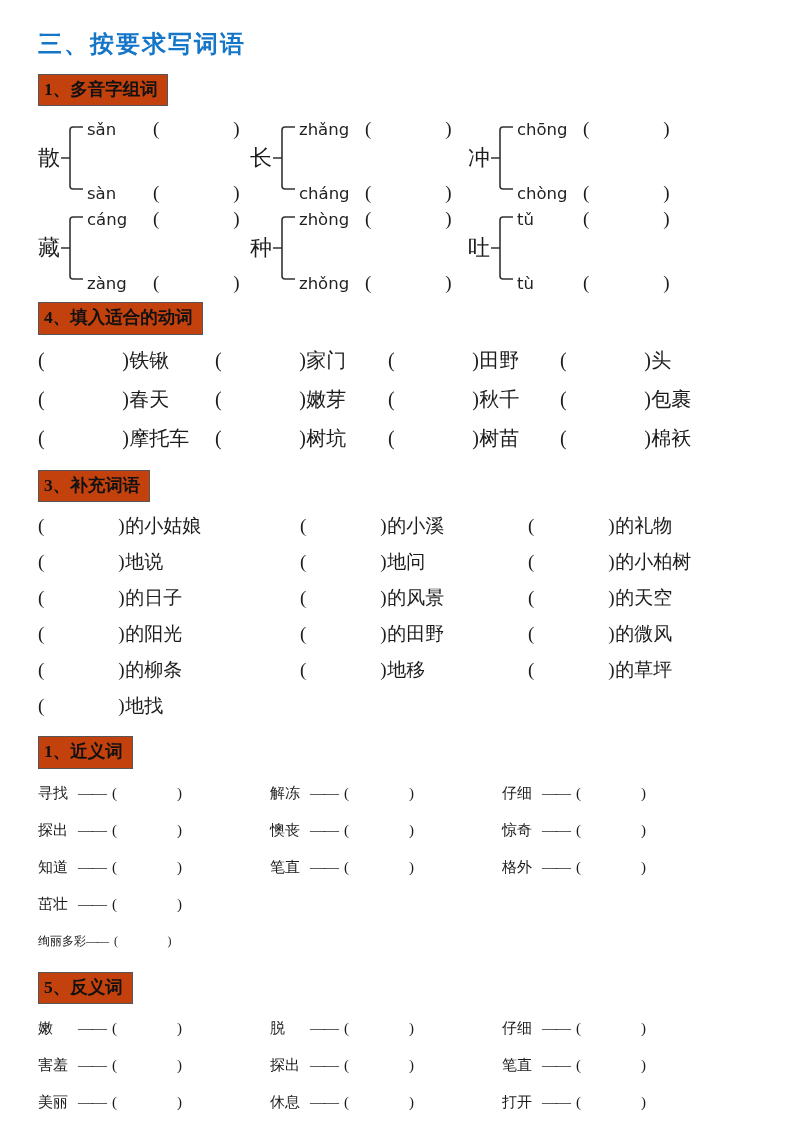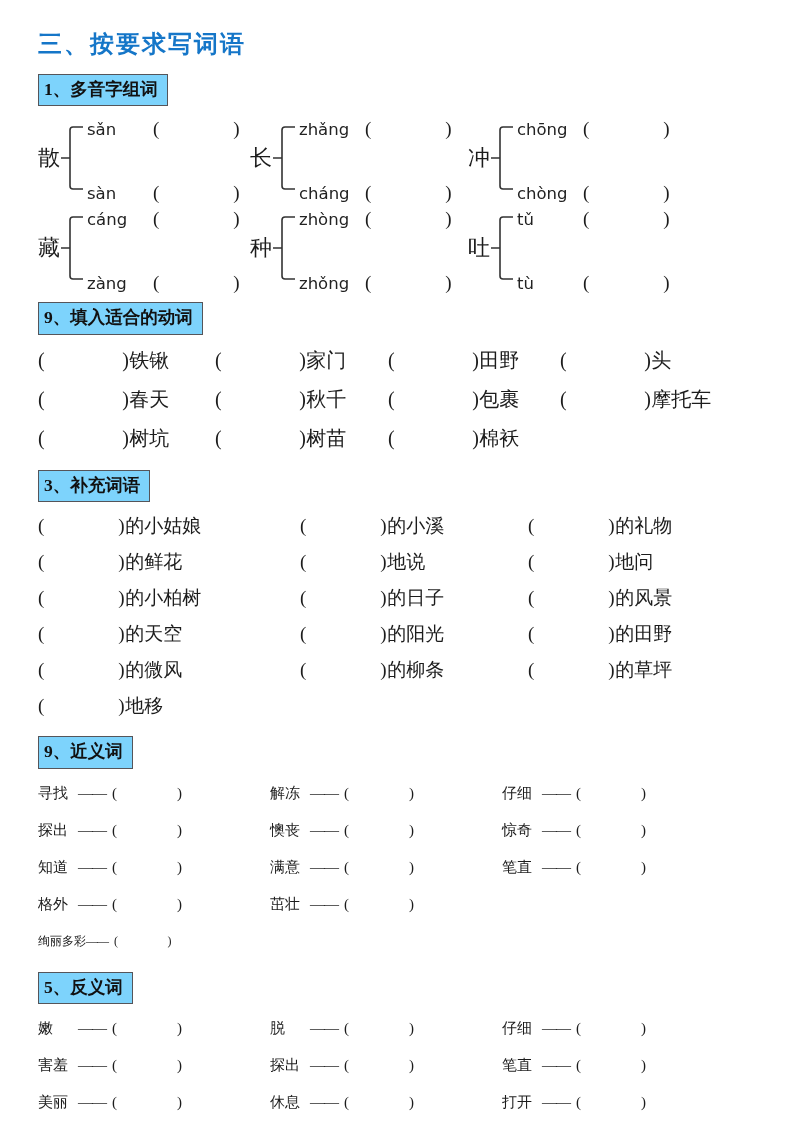--- a/index.html
+++ b/index.html
@@ -8,21 +8,21 @@
     padding:28px 40px 0 38px;background:#ffffff;overflow:hidden;
     font-family:"Liberation Serif","DejaVu Serif",serif;
     color:#1c1c1c;
   }
   .title{
     font-size:24px;font-weight:bold;color:#1576c8;
     margin:0 0 14px 0;letter-spacing:2px;
     font-family:"DejaVu Sans","Liberation Sans",sans-serif;
   }
   .heading{
-    display:inline-block;background:#7dd3fc;border:1px solid #55555a;
+    display:inline-block;background:#c2410c;border:1px solid #55555a;
     padding:2px 9px 3px 5px;font-size:17.5px;font-weight:bold;color:#111;
     margin:0 0 6px 0;line-height:1.45;
   }
   section{margin-bottom:12px;}
   .blank{white-space:pre;letter-spacing:0.5px;}
   
   .poly-grid{
     display:grid;grid-template-columns:212px 218px 1fr;
     row-gap:6px;margin-top:4px;
   }
@@ -152,39 +152,42 @@
           <div class="poly-row">
             <span class="pinyin">tù</span>
             <span class="blank">(              )</span>
           </div>
         </div>
       </div>
       </div>
   </section>
 
   <section>
-    <div class="heading">9、填入适合的动词</div>
+    <div class="heading">4、填入适合的动词</div>
     <div class="verb-grid">
 
     <div class="verb-cell">
         <span class="blank">(              )</span><span>铁锹</span>
       </div>
         <div class="verb-cell">
         <span class="blank">(              )</span><span>家门</span>
       </div>
         <div class="verb-cell">
         <span class="blank">(              )</span><span>田野</span>
       </div>
         <div class="verb-cell">
         <span class="blank">(              )</span><span>头</span>
       </div>
         <div class="verb-cell">
         <span class="blank">(              )</span><span>春天</span>
       </div>
         <div class="verb-cell">
+        <span class="blank">(              )</span><span>嫩芽</span>
+      </div>
+        <div class="verb-cell">
         <span class="blank">(              )</span><span>秋千</span>
       </div>
         <div class="verb-cell">
         <span class="blank">(              )</span><span>包裹</span>
       </div>
         <div class="verb-cell">
         <span class="blank">(              )</span><span>摩托车</span>
       </div>
         <div class="verb-cell">
         <span class="blank">(              )</span><span>树坑</span>
@@ -205,23 +208,20 @@
     <div class="comp-cell">
         <span class="blank">(              )</span><span>的小姑娘</span>
       </div>
         <div class="comp-cell">
         <span class="blank">(              )</span><span>的小溪</span>
       </div>
         <div class="comp-cell">
         <span class="blank">(              )</span><span>的礼物</span>
       </div>
         <div class="comp-cell">
-        <span class="blank">(              )</span><span>的鲜花</span>
-      </div>
-        <div class="comp-cell">
         <span class="blank">(              )</span><span>地说</span>
       </div>
         <div class="comp-cell">
         <span class="blank">(              )</span><span>地问</span>
       </div>
         <div class="comp-cell">
         <span class="blank">(              )</span><span>的小柏树</span>
       </div>
         <div class="comp-cell">
         <span class="blank">(              )</span><span>的日子</span>
@@ -238,30 +238,33 @@
         <div class="comp-cell">
         <span class="blank">(              )</span><span>的田野</span>
       </div>
         <div class="comp-cell">
         <span class="blank">(              )</span><span>的微风</span>
       </div>
         <div class="comp-cell">
         <span class="blank">(              )</span><span>的柳条</span>
       </div>
         <div class="comp-cell">
+        <span class="blank">(              )</span><span>地移</span>
+      </div>
+        <div class="comp-cell">
         <span class="blank">(              )</span><span>的草坪</span>
       </div>
         <div class="comp-cell">
-        <span class="blank">(              )</span><span>地移</span>
-      </div>
-      </div>
-  </section>
-
-  <section>
-    <div class="heading">9、近义词</div>
+        <span class="blank">(              )</span><span>地找</span>
+      </div>
+      </div>
+  </section>
+
+  <section>
+    <div class="heading">1、近义词</div>
     <div class="syn-grid">
 
     <div class="syn-cell">
         <span class="word">寻找</span><span class="dash">——</span><span class="blank">(              )</span>
       </div>
         <div class="syn-cell">
         <span class="word">解冻</span><span class="dash">——</span><span class="blank">(              )</span>
       </div>
         <div class="syn-cell">
         <span class="word">仔细</span><span class="dash">——</span><span class="blank">(              )</span>
@@ -270,23 +273,20 @@
         <span class="word">探出</span><span class="dash">——</span><span class="blank">(              )</span>
       </div>
         <div class="syn-cell">
         <span class="word">懊丧</span><span class="dash">——</span><span class="blank">(              )</span>
       </div>
         <div class="syn-cell">
         <span class="word">惊奇</span><span class="dash">——</span><span class="blank">(              )</span>
       </div>
         <div class="syn-cell">
         <span class="word">知道</span><span class="dash">——</span><span class="blank">(              )</span>
-      </div>
-        <div class="syn-cell">
-        <span class="word">满意</span><span class="dash">——</span><span class="blank">(              )</span>
       </div>
         <div class="syn-cell">
         <span class="word">笔直</span><span class="dash">——</span><span class="blank">(              )</span>
       </div>
         <div class="syn-cell">
         <span class="word">格外</span><span class="dash">——</span><span class="blank">(              )</span>
       </div>
         <div class="syn-cell">
         <span class="word">茁壮</span><span class="dash">——</span><span class="blank">(              )</span>
       </div>

